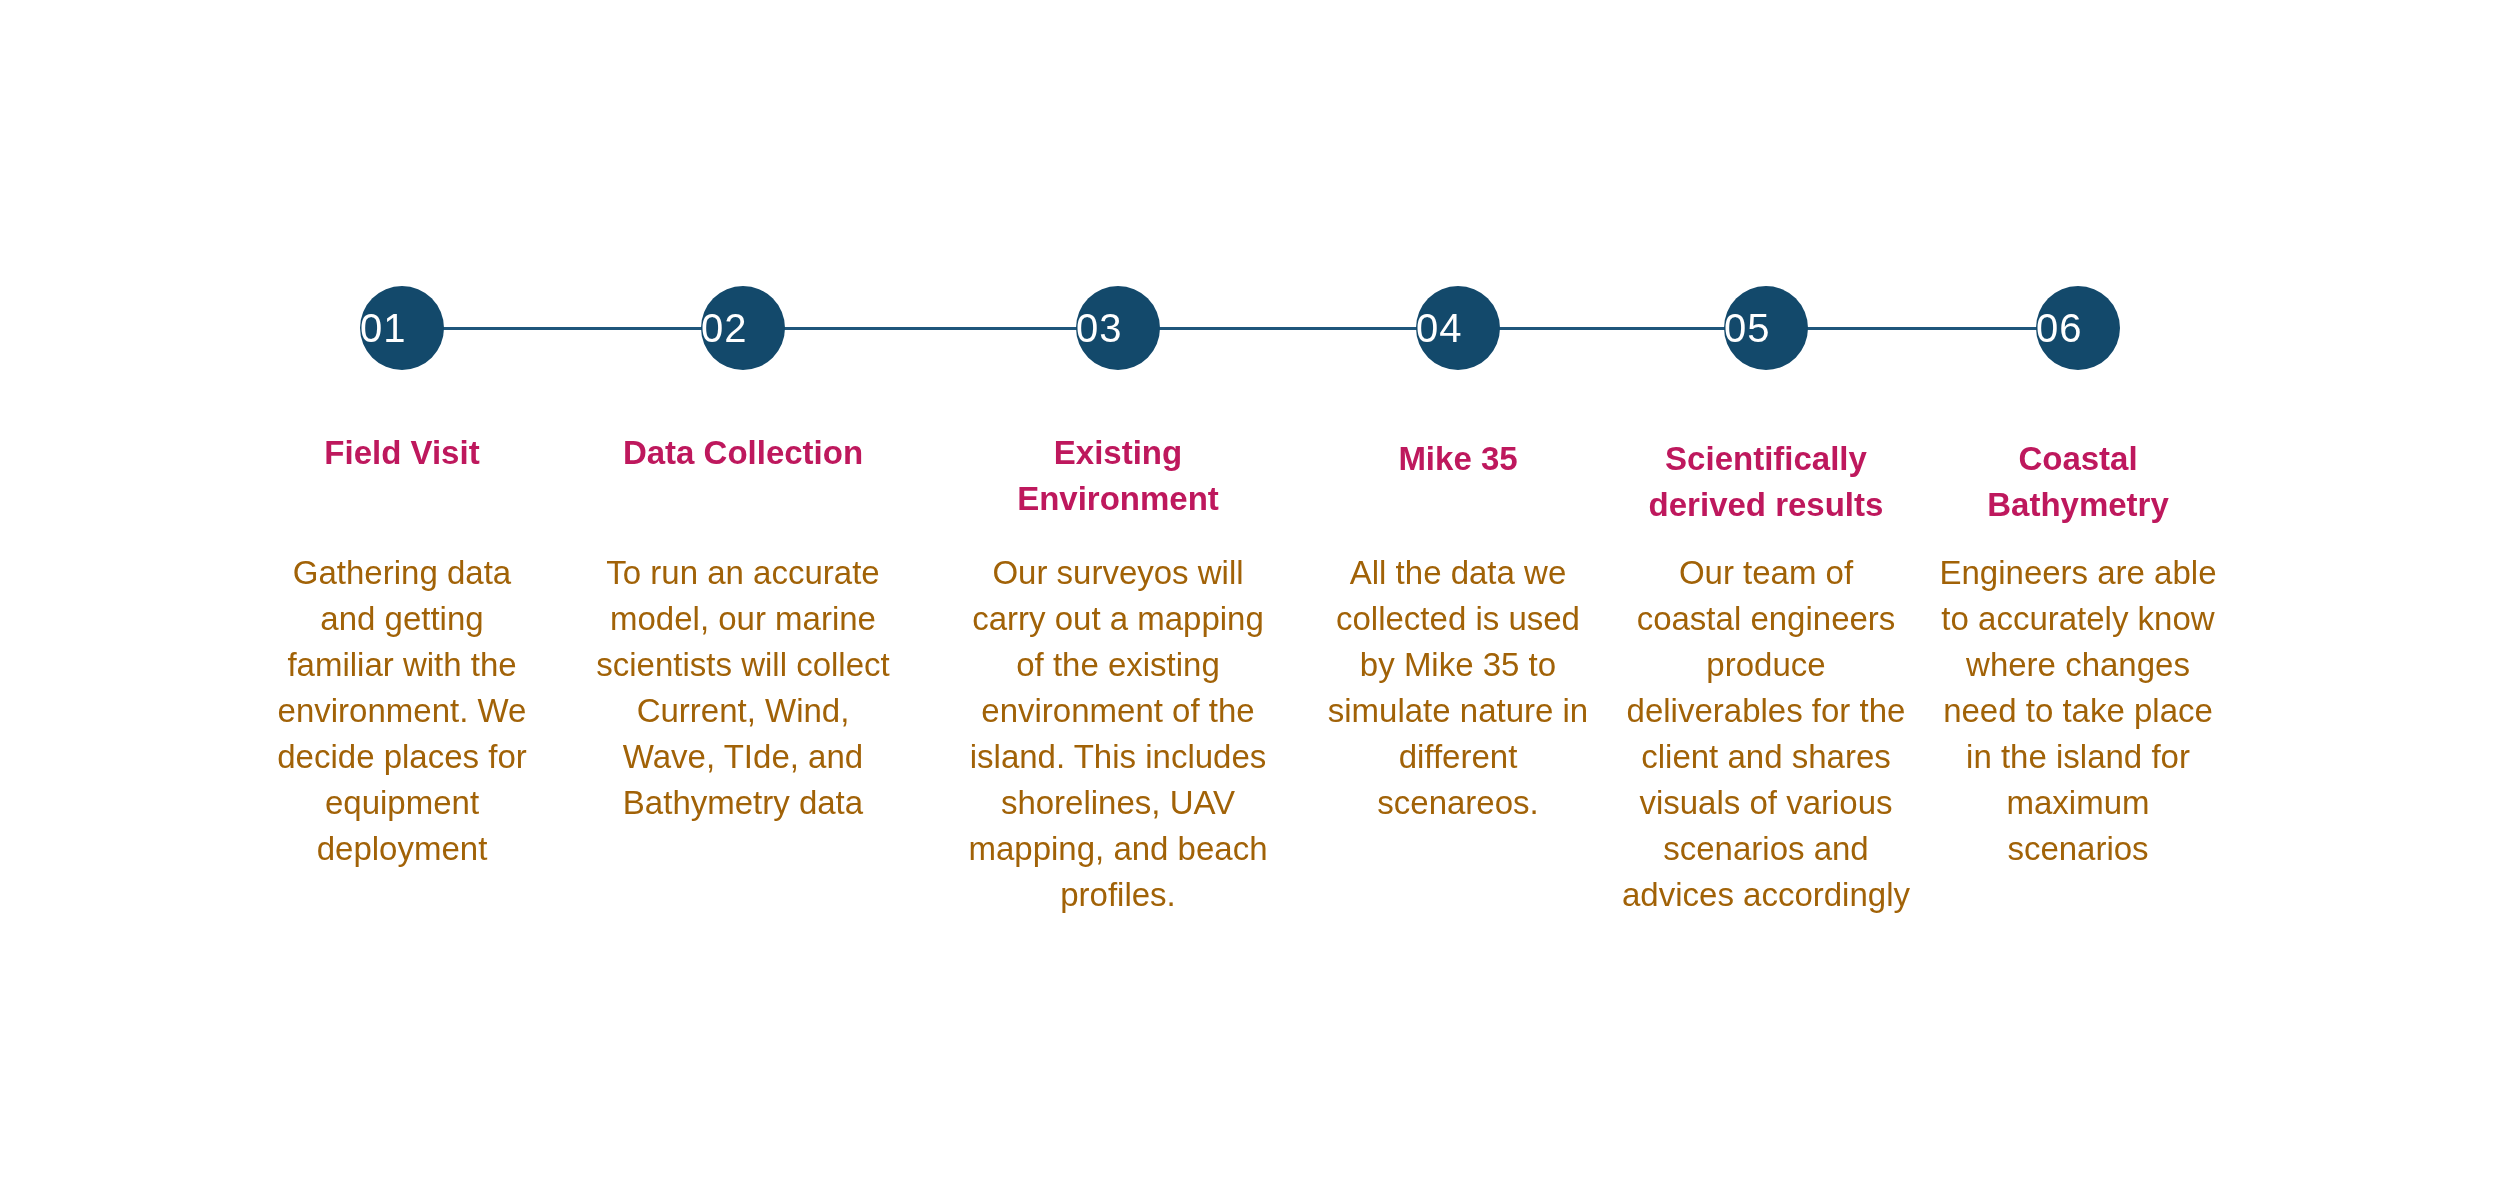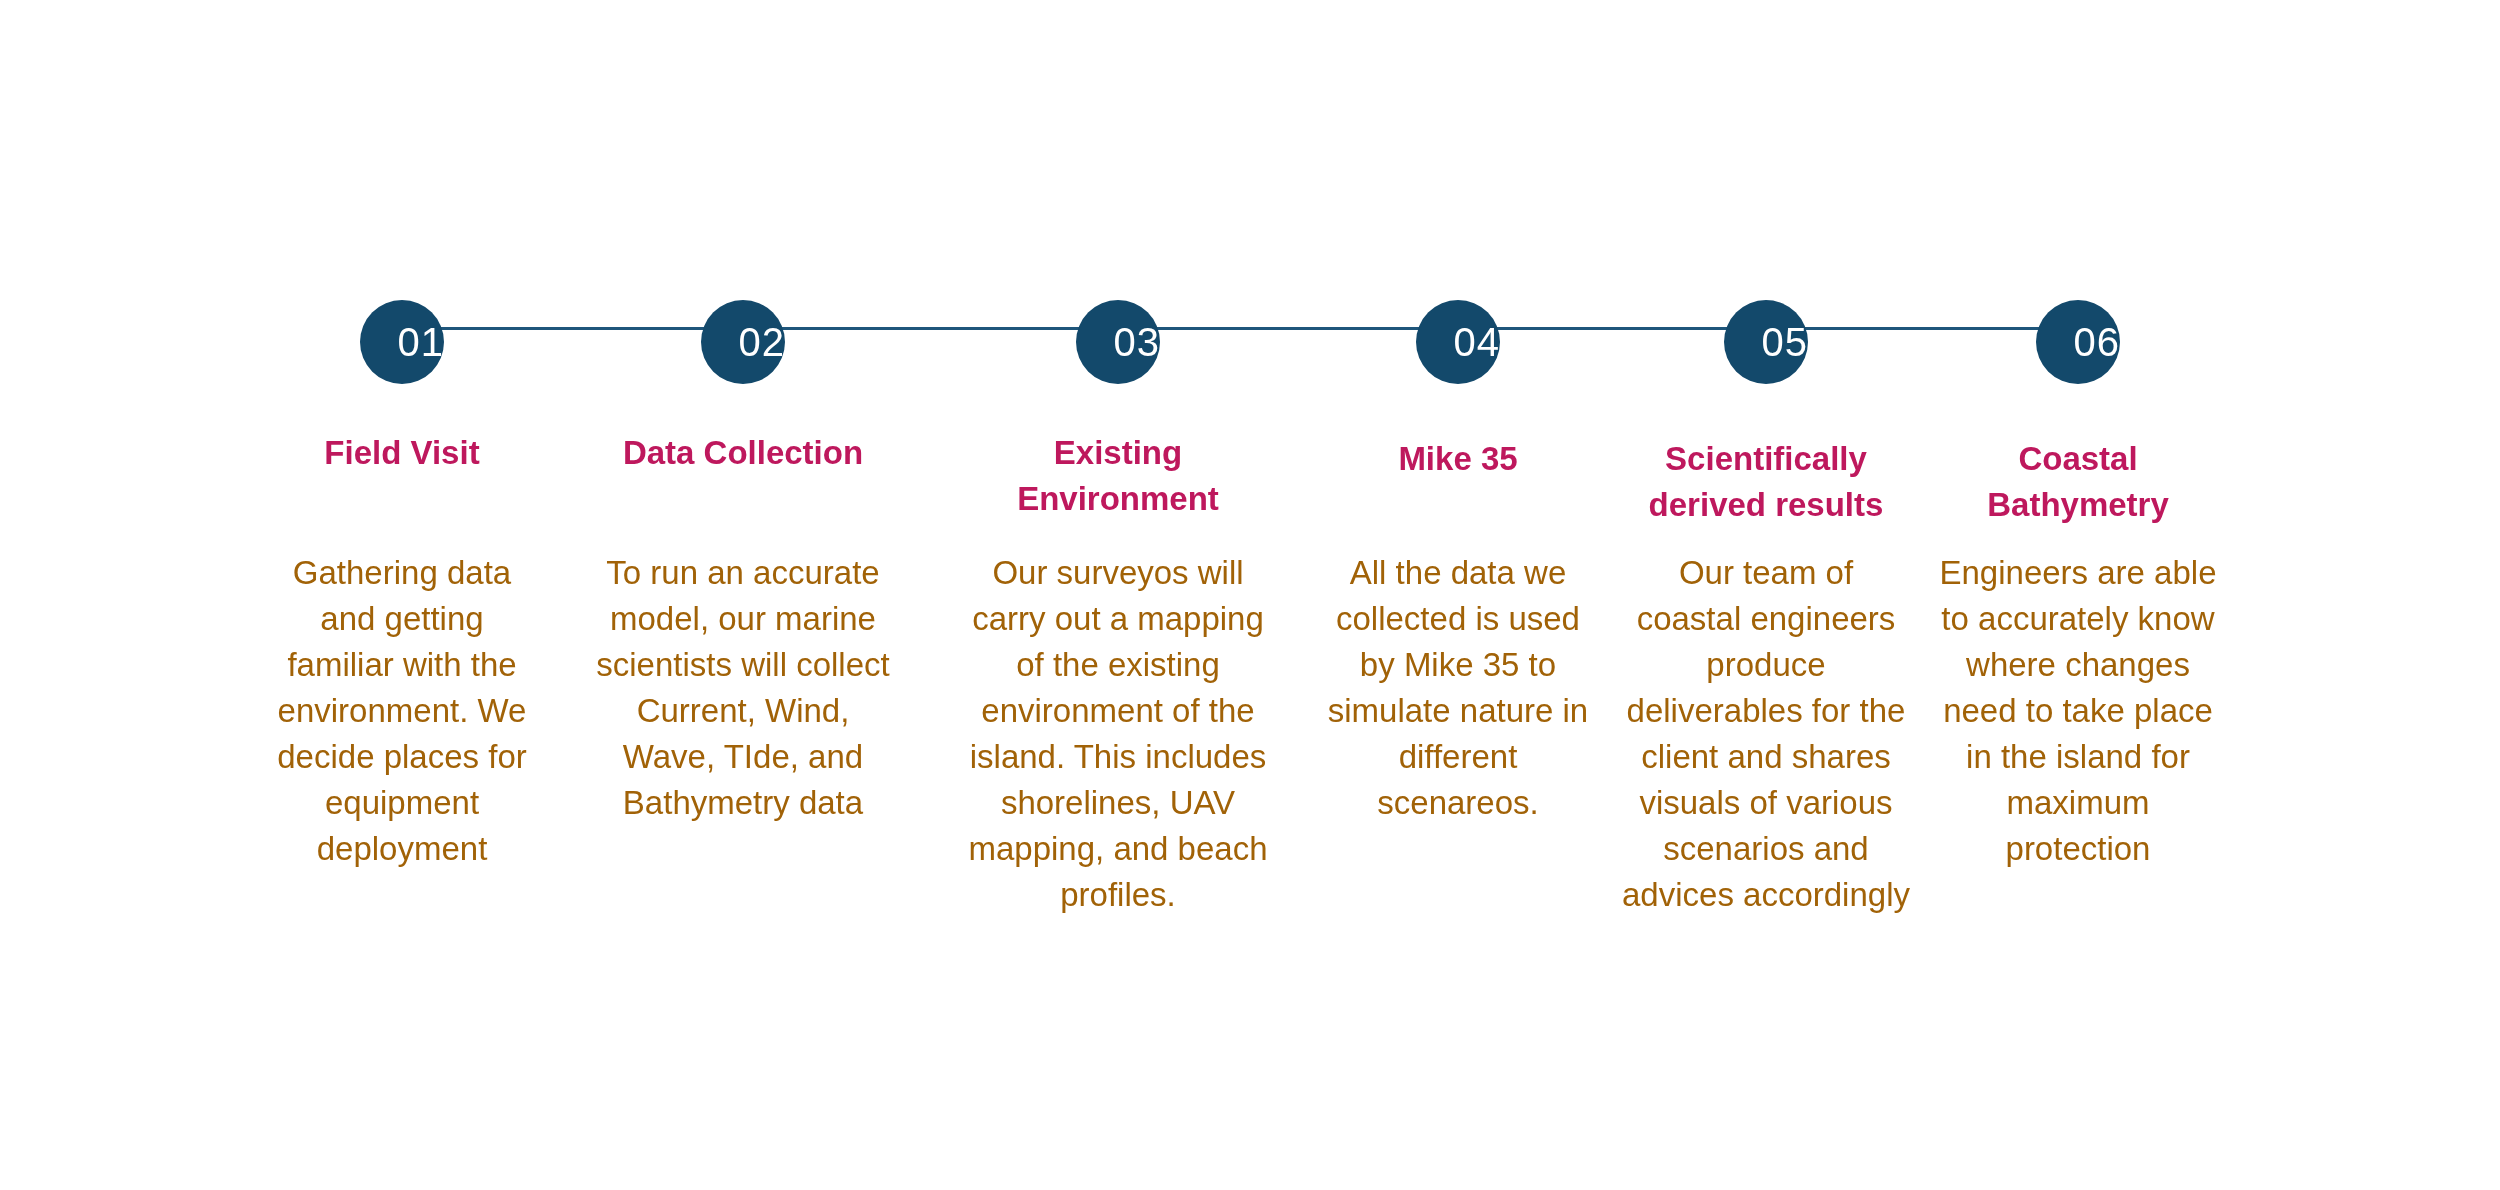--- a/index.html
+++ b/index.html
@@ -14,28 +14,28 @@
   .connector {
     position: absolute;
     top: 327px;
     left: 402px;
     width: 1676px;
     height: 3px;
     background: #1f567b;
   }
   .circle {
     position: absolute;
-    top: 300px;
+    top: 286px;
     width: 84px;
     height: 84px;
     border-radius: 50%;
     background: #13496b;
     display: flex;
     align-items: center;
-    justify-content: flex-end;
+    justify-content: flex-start;
   }
   .circle .num {
     color: #ffffff;
     font-size: 40px;
     font-weight: 400;
     letter-spacing: 1px;
   }
   .circle.c1 { left: 360px; }
   .circle.c2 { left: 701px; }
   .circle.c3 { left: 1076px; }
@@ -156,16 +156,16 @@
   </div>
   <div class="col col6">
     <div class="title">Coastal
 Bathymetry</div>
     <div class="desc">Engineers are able
 to accurately know
 where changes
 need to take place
 in the island for
 maximum
-protection</div>
+scenarios</div>
   </div>
 
 </div>
 
 </body></html>

